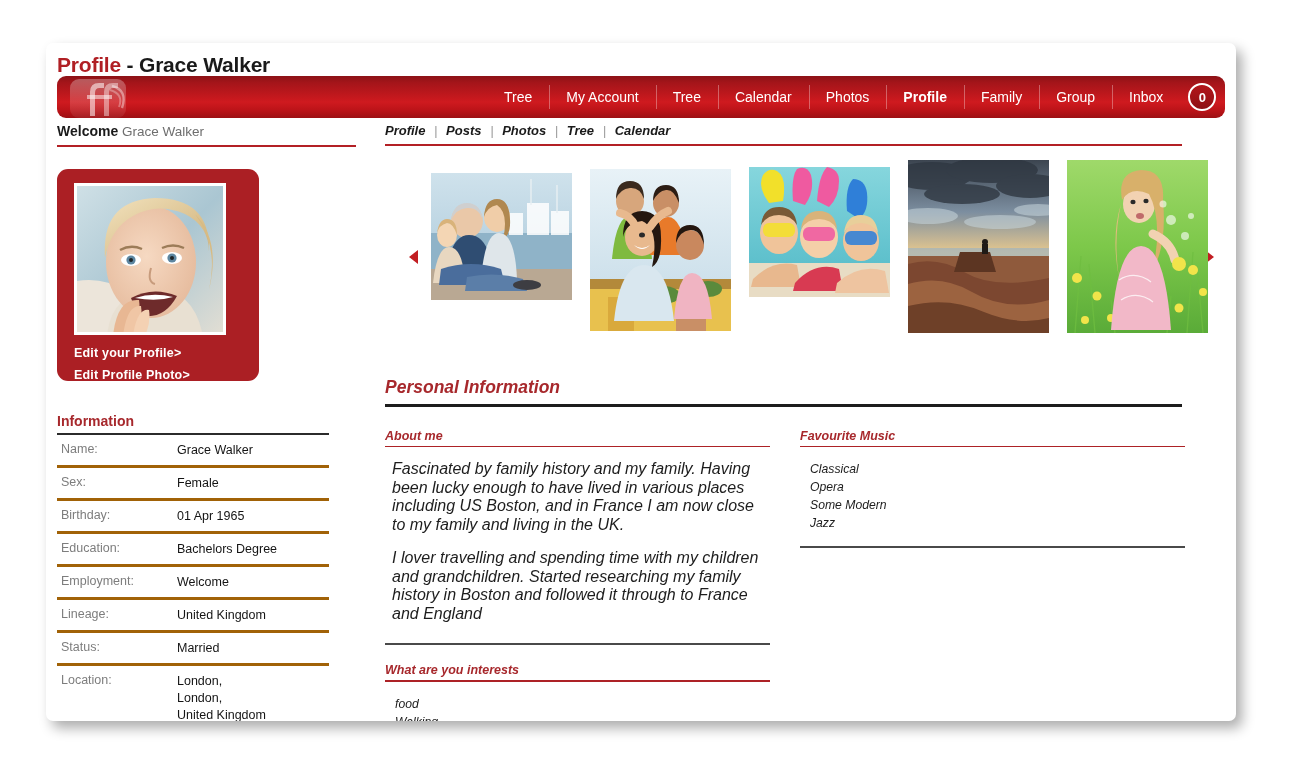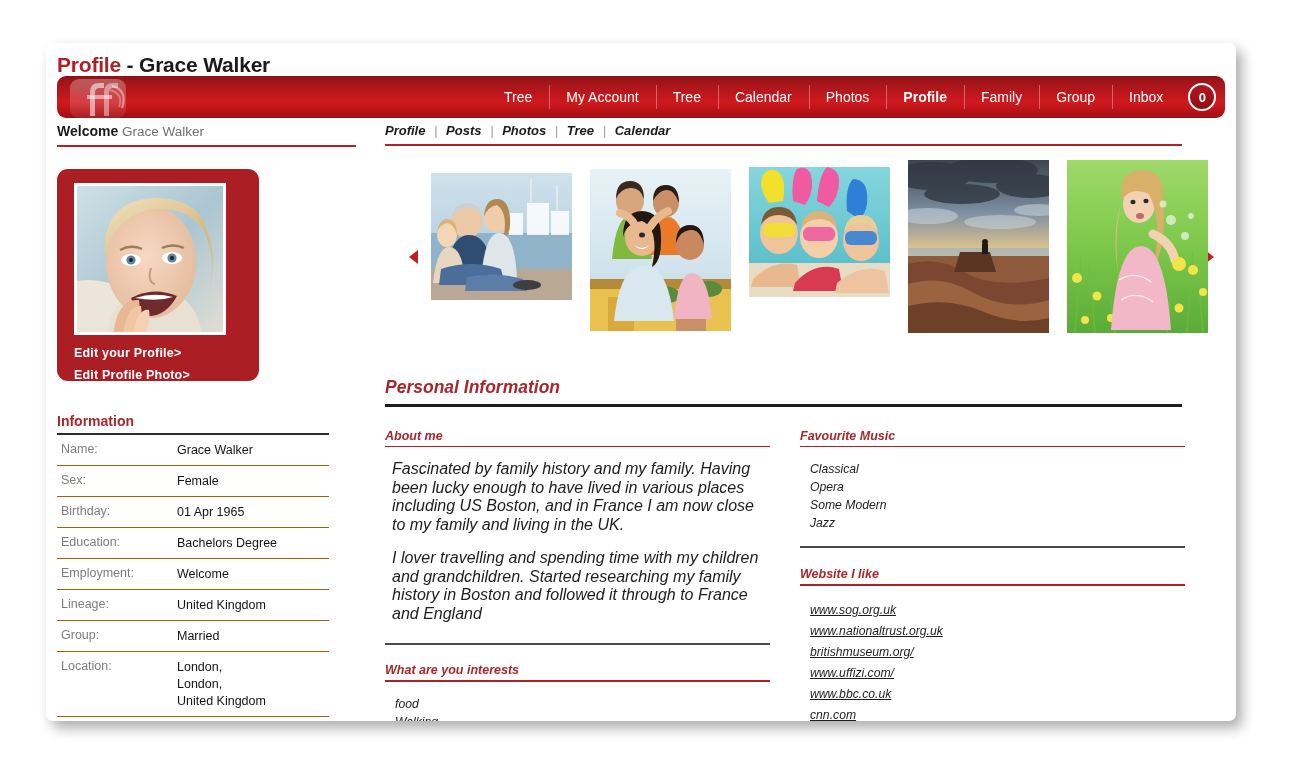--- a/index.html
+++ b/index.html
@@ -115,21 +115,21 @@
     cursor: pointer;
   }
   .edit-link:first-of-type { margin-top: 11px; }
 
   #info-block { margin-top: 32px; width: 272px; }
   #info-title { color: #a7282c; font-size: 14px; font-weight: bold; padding-bottom: 4px; }
   #info-rule { height: 2px; background: #2b2b2b; }
   .info-row {
     display: flex;
     padding: 7px 0 6px 4px;
-    border-bottom: 1px solid #a16207;
+    border-bottom: 3px solid #a16207;
     font-size: 12.5px;
   }
   .info-label { width: 116px; color: #7d7d7d; flex: 0 0 116px; }
   .info-value { color: #141414; white-space: pre-line; line-height: 17px; }
 
   
   #main-col { position: absolute; left: 339px; top: 80px; width: 840px; font-style: italic; }
 
   #subnav { font-size: 13px; font-weight: bold; color: #1a1a1a; padding-bottom: 6px; }
   #subnav span.sn-item { cursor: pointer; }
@@ -314,21 +314,21 @@
       </div>
       <div class="info-row">
         <div class="info-label">Employment:</div>
         <div class="info-value">Welcome</div>
       </div>
       <div class="info-row">
         <div class="info-label">Lineage:</div>
         <div class="info-value">United Kingdom</div>
       </div>
       <div class="info-row">
-        <div class="info-label">Group:</div>
+        <div class="info-label">Status:</div>
         <div class="info-value">Married</div>
       </div>
       <div class="info-row">
         <div class="info-label">Location:</div>
         <div class="info-value">London,
 London,
 United Kingdom</div>
       </div>
     </div>
   </div>
@@ -578,30 +578,18 @@
           <ul class="plain-list">
             <li>Classical</li>
             <li>Opera</li>
             <li>Some Modern</li>
             <li>Jazz</li>
           </ul>
         </div>
 
         <div class="sub-rule-dark gap-rule"></div>
 
-        <div style="margin-top:19px;">
-          <div class="sub-title">Website I like</div>
-          <div class="sub-rule"></div>
-          <ul class="link-list">
-            <li><a>www.sog.org.uk</a></li>
-            <li><a>www.nationaltrust.org.uk</a></li>
-            <li><a>britishmuseum.org/</a></li>
-            <li><a>www.uffizi.com/</a></li>
-            <li><a>www.bbc.co.uk</a></li>
-            <li><a>cnn.com</a></li>
-          </ul>
-        </div>
 
       </div>
     </div>
 
   </div>
 </div>
 
 </body></html>

